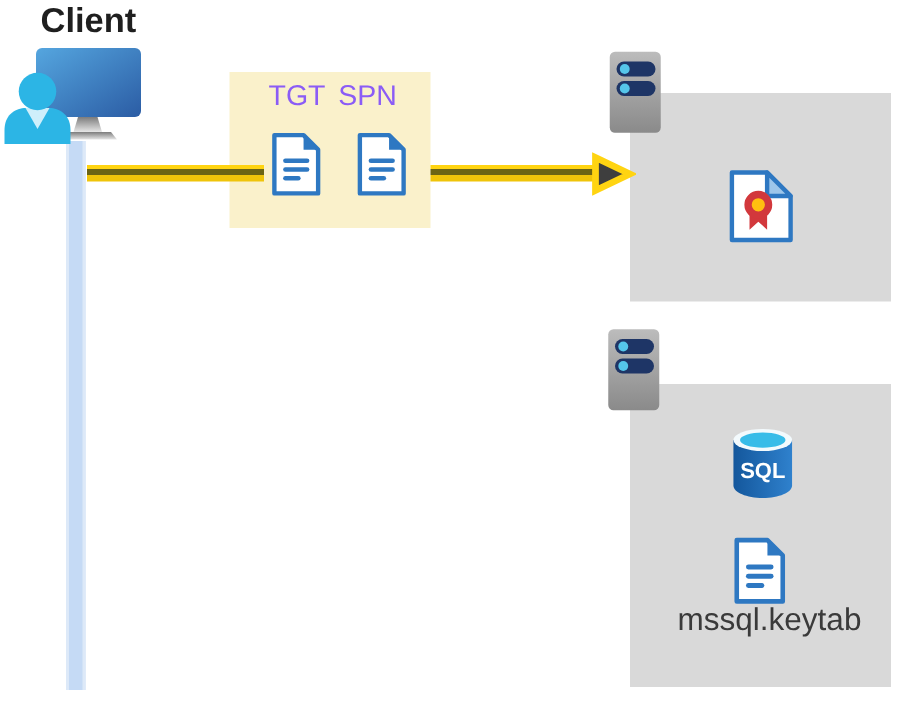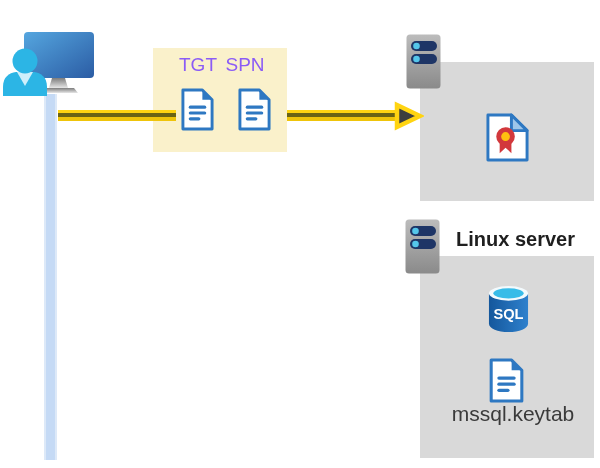--- a/index.html
+++ b/index.html
@@ -65,21 +65,21 @@
         <stop offset="0" stop-color="#bcbcbc"></stop>
           <stop offset="1" stop-color="#8a8a8a"></stop>
       </linearGradient>
       <linearGradient id="gradSql" x1="0" y1="0" x2="1" y2="0">
         <stop offset="0" stop-color="#14579c"></stop>
           <stop offset="1" stop-color="#2f81cd"></stop>
       </linearGradient>
     </defs>
   </svg>
 
-  <div class="abs heading linux-heading">Linux server</div>
+  <div class="abs heading client-heading">Client</div>
 
   <div class="abs panel dc-panel"></div>
   <div class="abs panel linux-panel"></div>
 
   <div class="abs ticket-box"></div>
   <div class="abs ticket-label" style="left:172px;">TGT</div>
   <div class="abs ticket-label" style="left:219px;">SPN</div>
 
   <div class="abs lifeline"></div>
 

